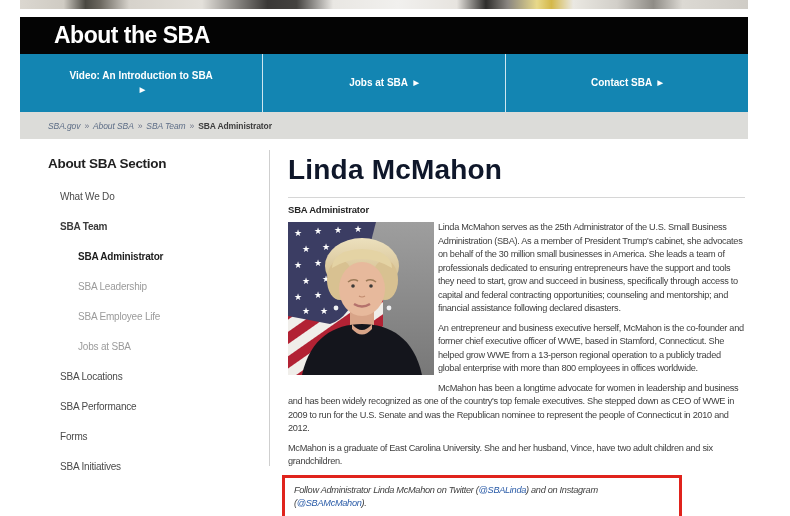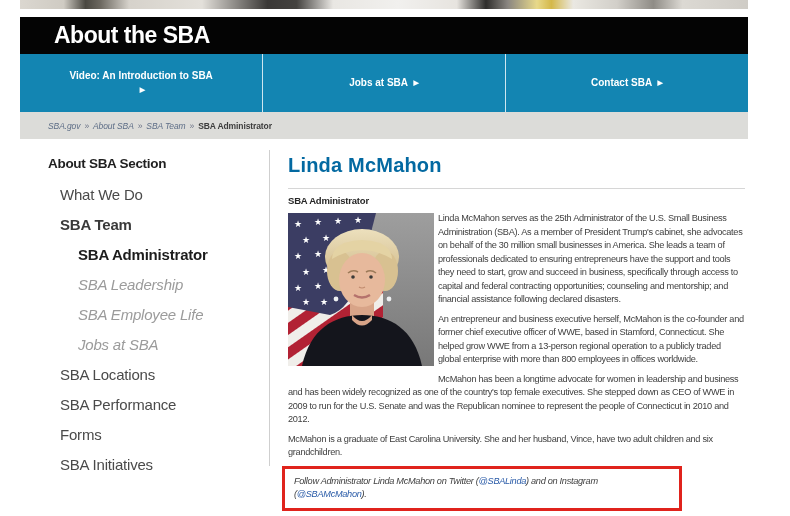--- a/index.html
+++ b/index.html
@@ -63,31 +63,31 @@
     width:250px; flex:0 0 250px; padding:6px 0 0 28px;
     border-right:1px solid #cfcfcf; height:316px;
   }
   aside.sidebar h2 {
     font-size:13.5px; font-weight:bold; color:#1f1f1f;
     letter-spacing:-0.3px; margin-bottom:15px;
   }
   .side-list { list-style:none; padding-left:12px; }
   .side-list li { margin-bottom:12px; }
   .side-list a {
-    display:inline-block; font-size:15px; color:#4a4a4a;
+    display:inline-block; font-size:10px; color:#4a4a4a;
     letter-spacing:-0.2px; text-decoration:none; cursor:pointer;
   }
   .side-list li.l2 { padding-left:18px; }
   .side-list li.bold a { font-weight:bold; color:#3a3a3a; }
   .side-list li.active a { font-weight:bold; color:#1c1c1c; }
-  .side-list li.muted a { color:#9b9b9b;font-style:italic; }
+  .side-list li.muted a { color:#9b9b9b; }
 
   main.detail { flex:1 1 auto; padding:0 3px 0 18px; }
   .person-name {
-    font-size:20px; font-weight:bold; color:#0369a1;
+    font-size:28px; font-weight:bold; color:#0f172a;
     letter-spacing:0.2px; margin:4px 0 11px;
   }
   .rule { border:none; border-top:1px solid #d6d6d6; margin:0 0 6px; }
   .role {
     font-size:9.5px; font-weight:bold; color:#262626;
     letter-spacing:-0.2px; margin-bottom:3px;
   }
   .bio { font-size:9.2px; line-height:13.5px; letter-spacing:-0.3px; color:#404040; }
   .portrait { float:left; width:146px; height:153px; margin:1px 4px 14px 0; }
   .bio p { margin:6px 0 6px; }

